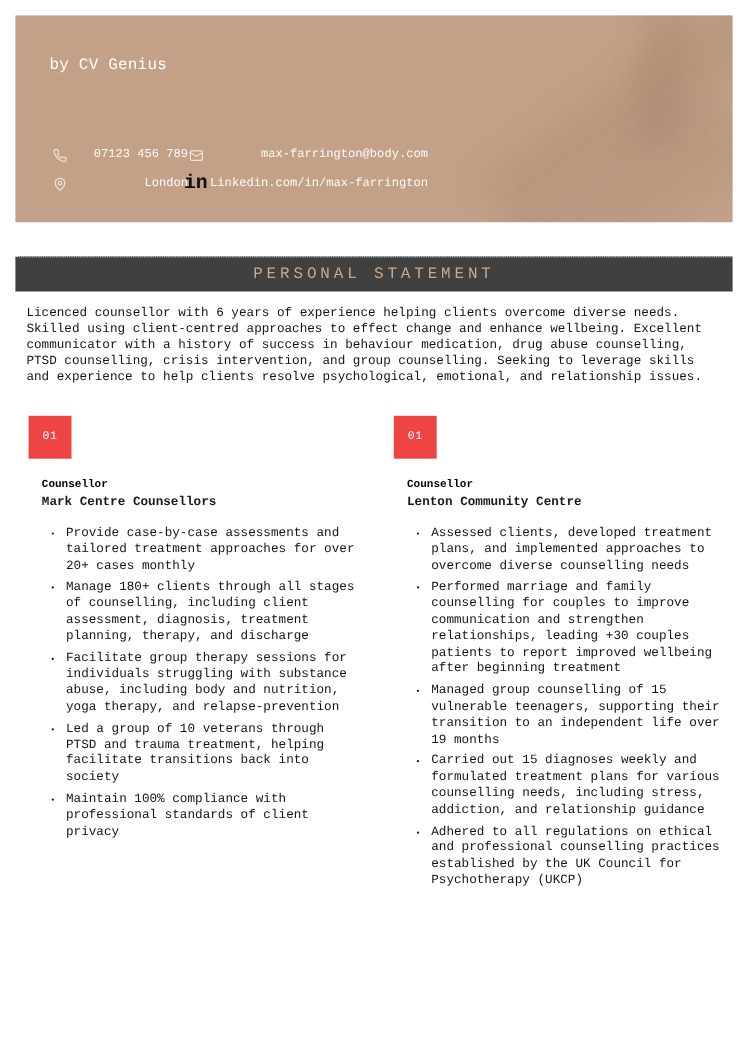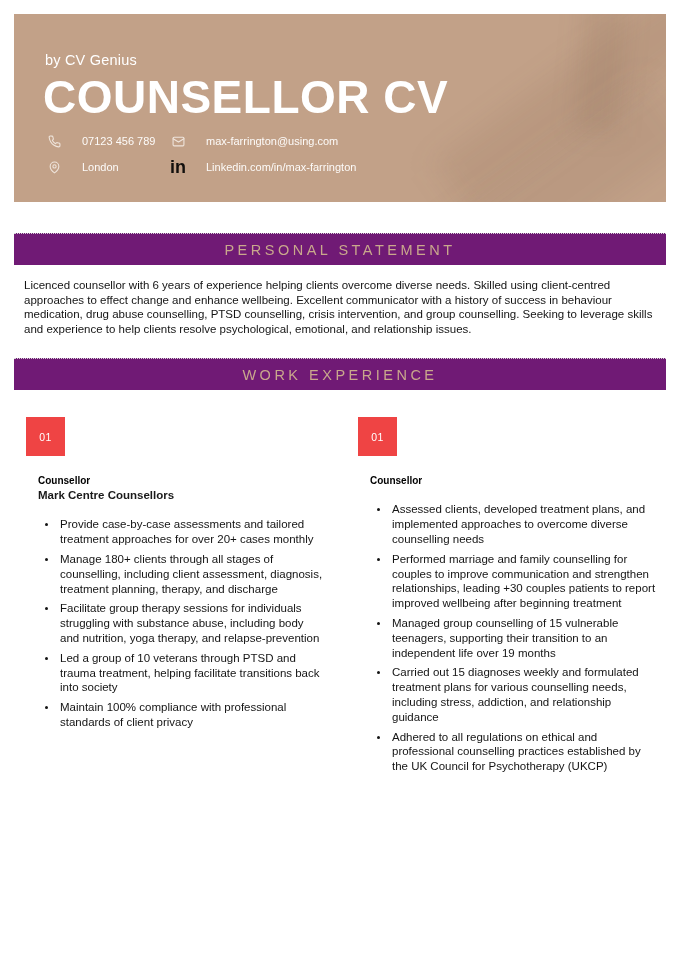--- a/index.html
+++ b/index.html
@@ -1,19 +1,19 @@
 <!DOCTYPE html>
 <html><head>
 <meta charset="utf-8">
 <style>
   * { margin:0; padding:0; box-sizing:border-box; }
   html,body { background:#ffffff; }
   .page {
     position:relative; width:680px; height:962px; background:#ffffff;
-    font-family:Liberation Sans, sans-serif; color:#1a1a1a; overflow:hidden;
+    font-family:Liberation Mono, monospace; color:#1a1a1a; overflow:hidden;
   }
 
   
   .hero {
     position:relative; margin:14px 14px 0 14px; height:188px;
     background:#c2a188; color:#ffffff; overflow:hidden;
   }
   .hero-shadow { position:absolute; pointer-events:none; }
   .sh1 { right:42px; top:-15px; width:46px; height:135px; background:rgba(95,66,46,.10); filter:blur(12px); transform:rotate(5deg); }
   .sh2 { right:-55px; top:55px; width:300px; height:62px; background:rgba(95,66,46,.09); filter:blur(14px); transform:rotate(-36deg); }
@@ -21,28 +21,28 @@
 
   .byline { position:absolute; left:31px; top:38px; font-size:14.5px; letter-spacing:.2px; }
   .hero-title {
     position:absolute; left:29px; top:58px; font-size:46px; line-height:1.1;
     font-weight:700; letter-spacing:.5px; color:#ffffff;
   }
   .contacts {
     position:absolute; left:33px; top:120px;
     display:grid; grid-template-columns:124px auto; row-gap:12px; column-gap:0;
   }
-  .contact { display:flex; align-items:center; gap:21px; font-size:11px; color:#fdfbf9; }
+  .contact { display:flex; align-items:center; gap:6px; font-size:11px; color:#fdfbf9;justify-content:space-between; }
   .cicon { width:14px; height:14px; display:inline-flex; align-items:center; justify-content:center; opacity:.9; flex:0 0 auto; }
   .cicon svg { width:13px; height:13px; stroke:#f4ece5; }
   .in-glyph { font-size:18px; font-weight:700; color:#000000; line-height:1; letter-spacing:0; }
 
   
   .section-bar {
-    margin:0 14px; height:32px; background:#701a75; border-top:1px dotted #d8d8d8;
+    margin:0 14px; height:32px; background:#404040; border-top:1px dotted #d8d8d8;
     display:flex; align-items:center; justify-content:center;
   }
   .section-bar h2 {
     font-size:14.5px; font-weight:400; letter-spacing:3.5px; color:#c9a88c;
   }
   .bar-statement { margin-top:31px; }
   .bar-work { margin-top:22px; }
 
   
   .statement {
@@ -72,40 +72,39 @@
 <body>
 
 <div class="page">
 
   <header class="hero">
     <div class="hero-shadow sh1"></div>
     <div class="hero-shadow sh2"></div>
     <div class="hero-shadow sh3"></div>
 
     <div class="byline">by CV Genius</div>
-    <h1 class="hero-title">COUNSELLOR CV</h1>
 
     <div class="contacts">
       <div class="contact">
         <span class="cicon">
           <svg viewBox="0 0 24 24" fill="none" stroke-width="2" stroke-linecap="round" stroke-linejoin="round">
               <path d="M22 16.9v3a2 2 0 0 1-2.2 2 19.8 19.8 0 0 1-8.6-3.1 19.5 19.5 0 0 1-6-6A19.8 19.8 0 0 1 2.1 4.2 2 2 0 0 1 4.1 2h3a2 2 0 0 1 2 1.7c.1 1 .4 2 .7 2.9a2 2 0 0 1-.5 2.1L8.1 10a16 16 0 0 0 6 6l1.3-1.3a2 2 0 0 1 2.1-.5c.9.3 1.9.6 2.9.7a2 2 0 0 1 1.7 2z"></path>
             </svg>
         </span>
         <span>07123 456 789</span>
       </div>
 
       <div class="contact">
         <span class="cicon">
           <svg viewBox="0 0 24 24" fill="none" stroke-width="2" stroke-linecap="round" stroke-linejoin="round">
               <rect x="2" y="4" width="20" height="16" rx="2"></rect>
               <path d="m22 7-10 6L2 7"></path>
             </svg>
         </span>
-        <span>max-farrington@using.com</span>
+        <span>max-farrington@body.com</span>
       </div>
 
       <div class="contact">
         <span class="cicon">
           <svg viewBox="0 0 24 24" fill="none" stroke-width="2" stroke-linecap="round" stroke-linejoin="round">
               <path d="M20 10c0 6-8 12-8 12s-8-6-8-12a8 8 0 0 1 16 0z"></path>
               <circle cx="12" cy="10" r="3"></circle>
             </svg>
         </span>
         <span>London</span>
@@ -118,23 +117,20 @@
         <span>Linkedin.com/in/max-farrington</span>
       </div>
     </div>
   </header>
 
   <div class="section-bar bar-statement">
     <h2>PERSONAL STATEMENT</h2>
   </div>
   <p class="statement">Licenced counsellor with 6 years of experience helping clients overcome diverse needs. Skilled using client-centred approaches to effect change and enhance wellbeing. Excellent communicator with a history of success in behaviour medication, drug abuse counselling, PTSD counselling, crisis intervention, and group counselling. Seeking to leverage skills and experience to help clients resolve psychological, emotional, and relationship issues.</p>
 
-  <div class="section-bar bar-work">
-    <h2>WORK EXPERIENCE</h2>
-  </div>
 
   <div class="jobs">
 
     <article class="job">
       <div class="badge">01</div>
       <div class="job-head">
         <h3 class="job-title">Counsellor</h3>
         <div class="job-company">Mark Centre Counsellors</div>
       </div>
       <ul>
@@ -143,20 +139,21 @@
         <li>Facilitate group therapy sessions for individuals struggling with substance abuse, including body and nutrition, yoga therapy, and relapse-prevention</li>
         <li>Led a group of 10 veterans through PTSD and trauma treatment, helping facilitate transitions back into society</li>
         <li>Maintain 100% compliance with professional standards of client privacy</li>
       </ul>
     </article>
 
     <article class="job">
       <div class="badge">01</div>
       <div class="job-head">
         <h3 class="job-title">Counsellor</h3>
+        <div class="job-company">Lenton Community Centre</div>
       </div>
       <ul>
         <li>Assessed clients, developed treatment plans, and implemented approaches to overcome diverse counselling needs</li>
         <li>Performed marriage and family counselling for couples to improve communication and strengthen relationships, leading +30 couples patients to report improved wellbeing after beginning treatment</li>
         <li>Managed group counselling of 15 vulnerable teenagers, supporting their transition to an independent life over 19 months</li>
         <li>Carried out 15 diagnoses weekly and formulated treatment plans for various counselling needs, including stress, addiction, and relationship guidance</li>
         <li>Adhered to all regulations on ethical and professional counselling practices established by the UK Council for Psychotherapy (UKCP)</li>
       </ul>
     </article>
 

